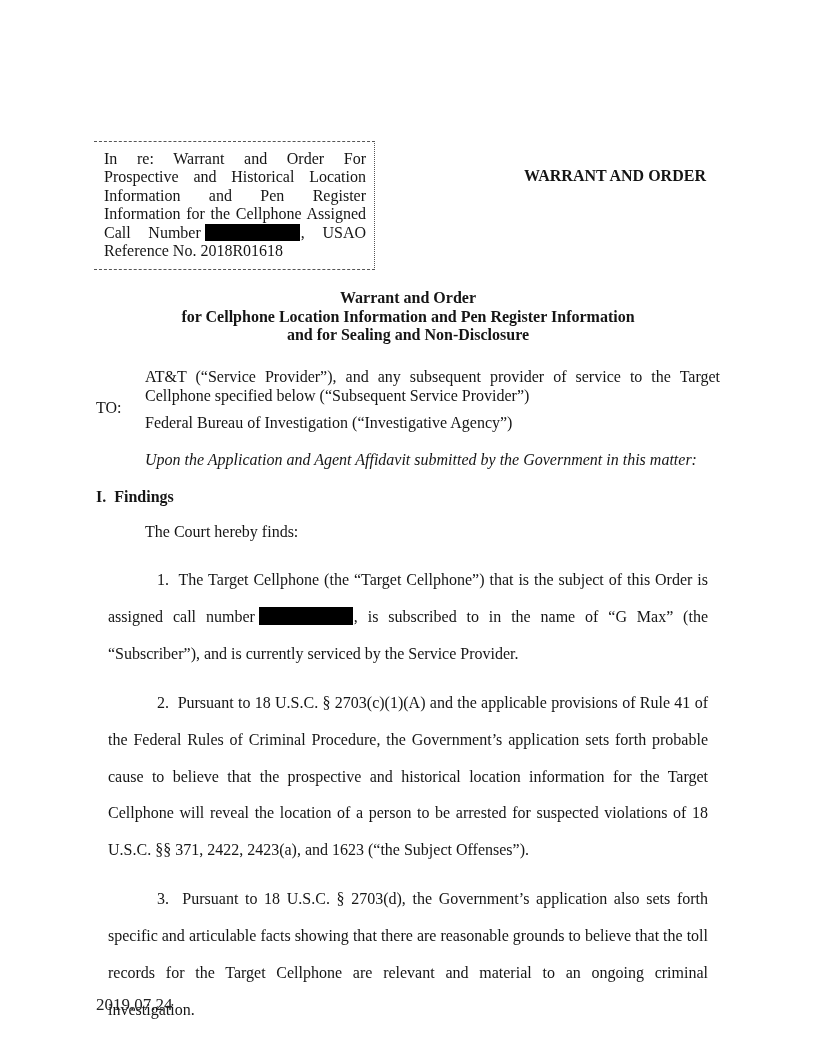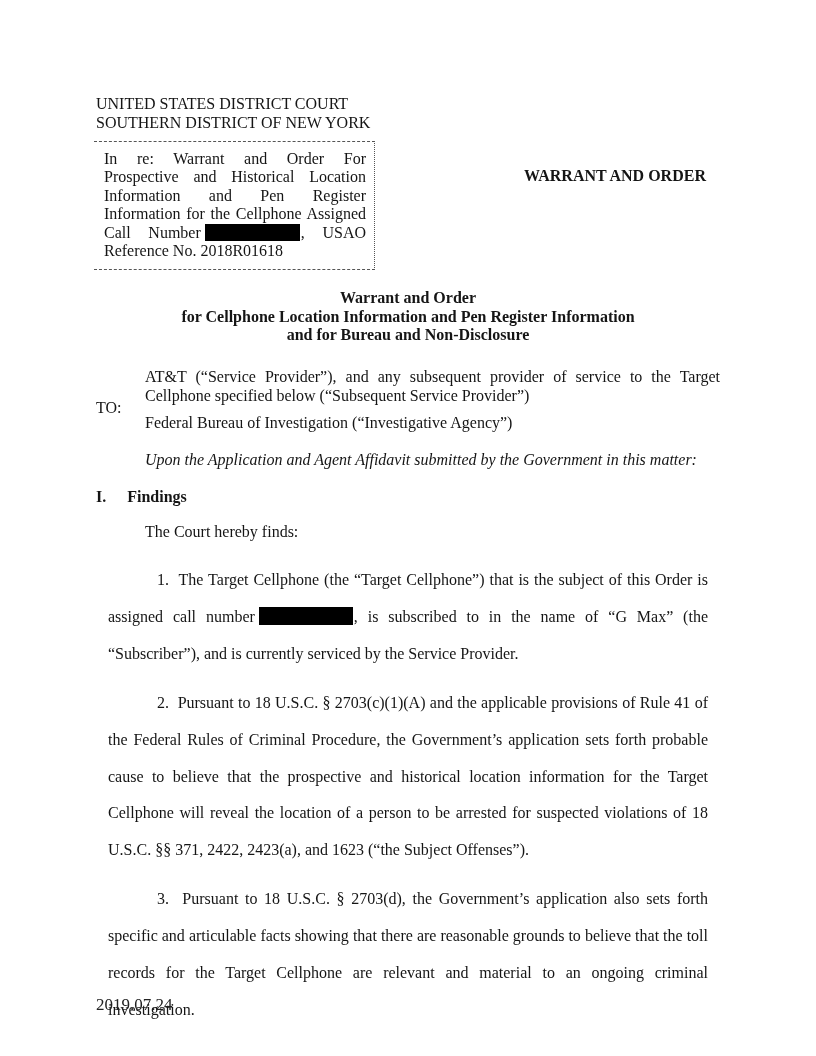--- a/index.html
+++ b/index.html
@@ -44,55 +44,51 @@
     text-align: center; font-weight: bold; line-height: 18.7px;
   }
   .to-label { position: absolute; left: 96px; top: 359px; margin-top: 40px; }
   .to-text {
     position: absolute; left: 145px; top: 359px; width: 575px;
     text-align: justify; line-height: 18.6px; margin-top: 9px;
   }
   .fbi-line { position: absolute; left: 145px; top: 414px; white-space: nowrap; }
   .upon-line { position: absolute; left: 145px; top: 451px; white-space: nowrap; font-style: italic; }
   .findings-heading { position: absolute; left: 96px; top: 488px; font-weight: bold; }
-  .findings-heading .heading-text { margin-left: 21px; text-align: right; }
+  .findings-heading .heading-text { margin-left: 8px; text-align: right; }
   .court-finds { position: absolute; left: 145px; top: 523px; white-space: nowrap; }
   .paras { position: absolute; left: 96px; top: 550px; width: 624px; }
   .paras p {
     margin: 12px;
     text-align: justify;
     text-indent: 49px;
     line-height: 36.9px;
   }
   .footer-stamp {
     position: absolute; left: 96px; top: 995px;
     font-size: 17px; color: #222;
   }
 </style>
 </head>
 <body>
 
 <div class="page">
 
-  <div class="court-header">
-    <div>UNITED STATES DISTRICT COURT</div>
-    <div>SOUTHERN DISTRICT OF NEW YORK</div>
-  </div>
 
   <div class="caption-box">
     <span>In re: Warrant and Order For Prospective and Historical Location Information and Pen Register Information for the Cellphone Assigned Call Number</span><span class="redact redact-caption-1"></span><span class="redact redact-caption-2"></span><span>, USAO Reference No. 2018R01618</span>
   </div>
 
   <div class="warrant-label">WARRANT AND ORDER</div>
 
 
   <div class="title-block">
     <div>Warrant and Order</div>
     <div>for Cellphone Location Information and Pen Register Information</div>
-    <div>and for Bureau and Non-Disclosure</div>
+    <div>and for Sealing and Non-Disclosure</div>
   </div>
 
   <div class="to-label">TO:</div>
   <div class="to-text">AT&amp;T (“Service Provider”), and any subsequent provider of service to the Target Cellphone specified below (“Subsequent Service Provider”)</div>
   <div class="fbi-line">Federal Bureau of Investigation (“Investigative Agency”)</div>
   <div class="upon-line">Upon the Application and Agent Affidavit submitted by the Government in this matter:</div>
 
   <div class="findings-heading">
     <span>I.</span><span class="heading-text">Findings</span>
   </div>

